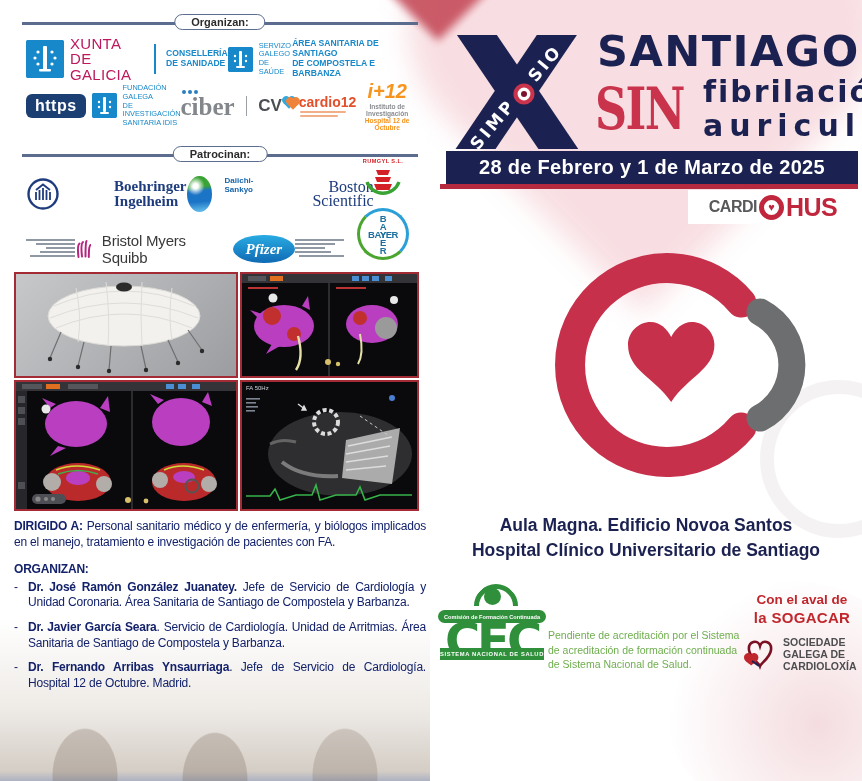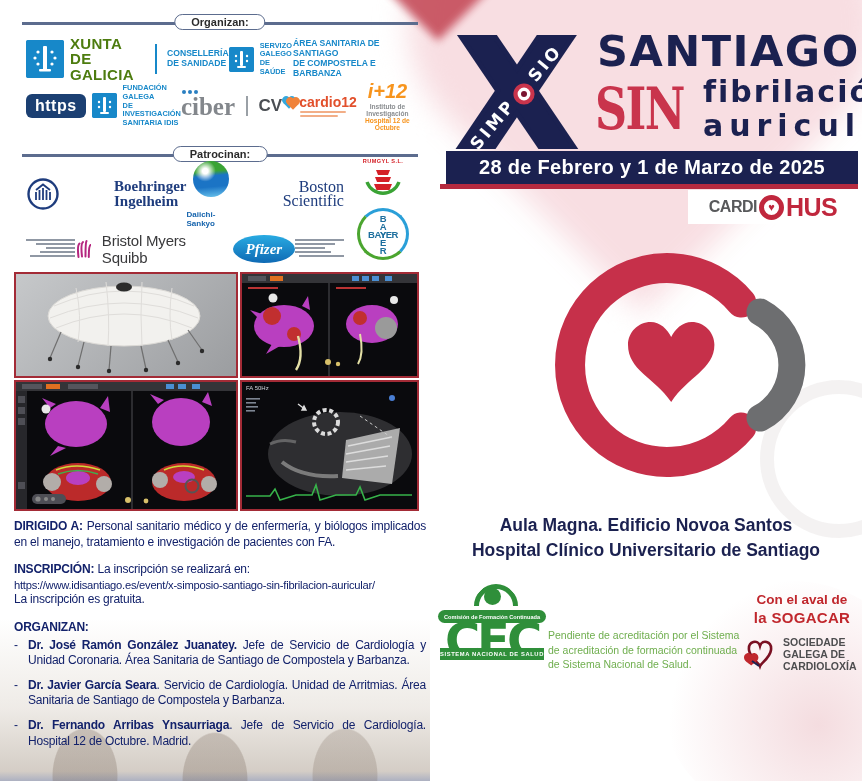--- a/index.html
+++ b/index.html
@@ -24,44 +24,44 @@
       linear-gradient(to bottom, rgba(255,255,255,0) 0%, rgba(173,156,134,.20) 55%, rgba(148,131,112,.40) 94%, rgba(104,112,142,.55) 100%);}
   
   .divider{position:absolute;left:22px;width:396px;height:20px;z-index:2;}
   .divider .line{position:absolute;top:8px;left:0;right:0;height:3px;background:#5c6c8e;}
   .divider .pill{position:absolute;left:50%;transform:translateX(-50%);top:0;background:#fff;
     border:1.5px solid #5c6c8e;border-radius:10px;padding:1px 16px;font-size:11px;font-weight:700;color:#2b2b2b;white-space:nowrap;}
   
   .logo-row{position:absolute;left:26px;width:392px;display:flex;align-items:center;justify-content:space-between;z-index:2;}
   .lockup{display:flex;align-items:center;gap:6px;}
   .gal-square{display:inline-block;border-radius:2px;background:#1788c9;position:relative;flex:none;}
-  .xunta-name{color:#4d7c0f;font-size:15px;font-weight:700;line-height:1.02;letter-spacing:.3px;}
+  .xunta-name{color:#be185d;font-size:15px;font-weight:400;line-height:1.02;letter-spacing:.3px;}
   .vbar{width:2.5px;height:30px;background:#1788c9;margin:0 4px;flex:none;}
   .blue-small{color:#1788c9;font-size:8.6px;font-weight:700;line-height:1.15;}
-  .blue-tiny{color:#1788c9;font-size:7.4px;font-weight:700;line-height:1.18;}
+  .blue-tiny{color:#1788c9;font-size:7.4px;font-weight:400;line-height:1.18;}
   .idis-pill{background:#1b3f72;color:#fff;border-radius:6px;font-weight:700;font-size:16px;
     padding:3px 9px;letter-spacing:.5px;flex:none;}
   .ciber-word{font-family:"Liberation Serif",serif;font-weight:700;color:#83878c;font-size:25px;position:relative;line-height:1;}
   .ciber-dots{position:absolute;top:-4px;left:1px;display:flex;gap:2px;}
   .ciber-dots i{width:4px;height:4px;border-radius:50%;background:#2a7fc1;}
   .ciber-cv{font-size:17px;font-weight:700;color:#4a4e53;}
   .thinbar{width:1.5px;height:20px;background:#9aa0a6;margin:0 5px;}
   .mini-heart{position:relative;width:15px;height:14px;flex:none;}
   .mini-heart b{position:absolute;width:8px;height:8px;transform:rotate(45deg);}
   .mini-heart b::before,.mini-heart b::after{content:"";position:absolute;width:8px;height:8px;border-radius:50%;background:inherit;}
   .mini-heart b::before{left:-4px;}  .mini-heart b::after{top:-4px;}
   .cardio12-word{color:#e2502c;font-weight:700;font-size:14px;line-height:1;}
   .cardio12-sub{height:2px;background:#f0a072;border-radius:1px;margin-top:2px;opacity:.85;}
   .i12-word{color:#f7941d;font-weight:700;font-style:italic;font-size:20px;line-height:1;}
   .i12-sub1{color:#8a8d90;font-size:6.6px;font-weight:700;margin-top:2px;}
   .i12-sub2{color:#f7941d;font-size:6.6px;font-weight:700;}
   
   .serif-navy{font-family:"Liberation Serif",serif;color:#1e3c7d;line-height:1.02;margin-left:48px;}
   .boehr-name{font-size:15px;font-weight:700;}
-  .daiichi{display:flex;flex-direction:column;align-items:center;gap:13px;}
+  .daiichi{display:flex;flex-direction:row;gap:13px;}
   .daiichi .sphere{width:36px;height:36px;border-radius:50%;
      background:radial-gradient(circle at 34% 28%, #ffffff 0 8%, rgba(255,255,255,0) 30%),
                 linear-gradient(175deg,#3aa335 0 30%,#1b74c5 42% 70%,#6cc6ee 100%);}
   .daiichi .dname{font-size:8px;color:#1664ad;font-weight:700;}
   .boston{display:flex;flex-direction:column;}
   .boston .l1{font-size:16px;padding-left:16px;}
   .boston .l2{font-size:16px;margin-top:-3px;}
   .rb-col{position:absolute;left:352px;top:158px;width:62px;display:flex;flex-direction:column;align-items:center;gap:6px;z-index:2;}
   .rumgyl{display:flex;flex-direction:column;align-items:center;}
   .rumgyl .rname{color:#d42027;font-size:5.6px;font-weight:700;letter-spacing:.4px;}
@@ -461,23 +461,20 @@
             <rect x="4" y="24" width="12" height="1.6"></rect>
             <rect x="4" y="28" width="9" height="1.6"></rect>
           </g>
         <polyline points="4,114 28,114 33,107 38,118 54,113 70,113 74,103 78,118 94,113 114,113 118,105 123,118 138,113 170,113" fill="none" stroke="#37b34a" stroke-width="1.6"></polyline>
       </svg>
     </div>
   </div>
 
   <div class="info">
     <p><b>DIRIGIDO A:</b><span> Personal sanitario médico y de enfermería, y biólogos implicados en el manejo, tratamiento e investigación de pacientes con FA.</span></p>
-    <p><b>INSCRIPCIÓN:</b><span> La inscripción se realizará en:</span>
-      <span class="url">https://www.idisantiago.es/event/x-simposio-santiago-sin-fibrilacion-auricular/</span>
-      <span class="blockline">La inscripción es gratuita.</span></p>
     <p class="org-label"><b>ORGANIZAN:</b></p>
     <ul class="orglist">
       <li><b>Dr. José Ramón González Juanatey.</b><span> Jefe de Servicio de Cardiología y Unidad Coronaria. Área Sanitaria de Santiago de Compostela y Barbanza.</span></li>
       <li><b>Dr. Javier García Seara</b><span>. Servicio de Cardiología. Unidad de Arritmias. Área Sanitaria de Santiago de Compostela y Barbanza.</span></li>
       <li><b>Dr. Fernando Arribas Ynsaurriaga</b><span>. Jefe de Servicio de Cardiología. Hospital 12 de Octubre. Madrid.</span></li>
 
     </ul>
   </div>
 
   <div class="title-block">

